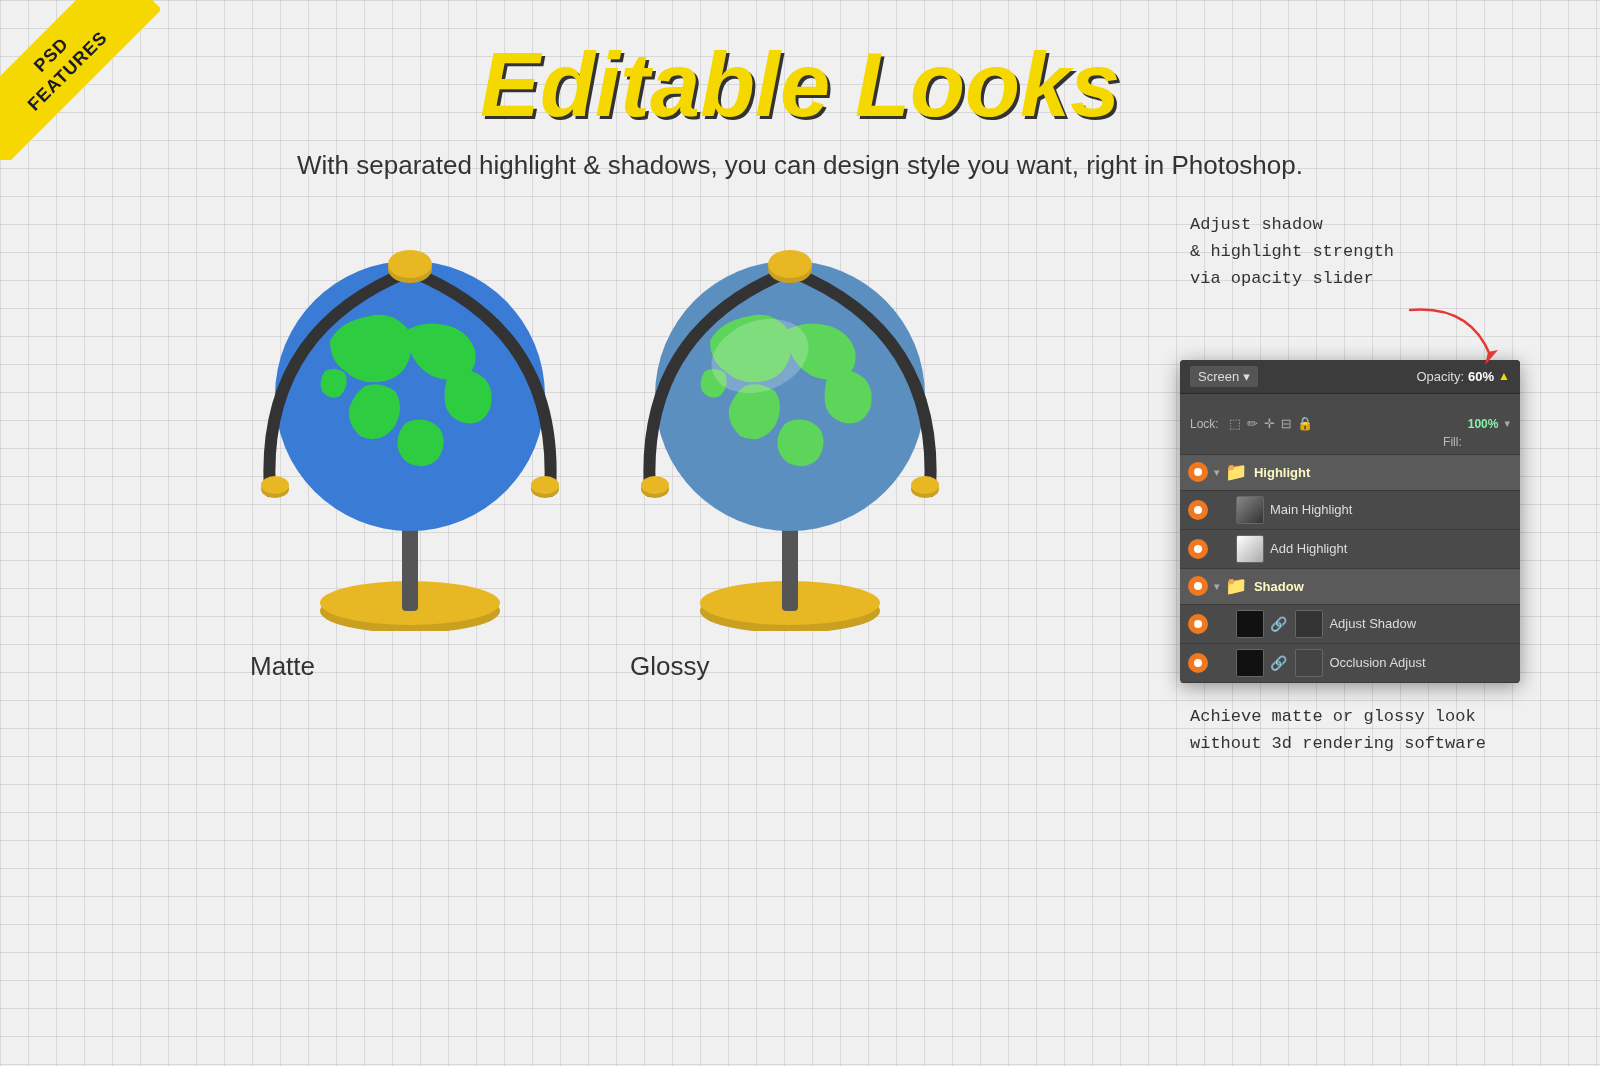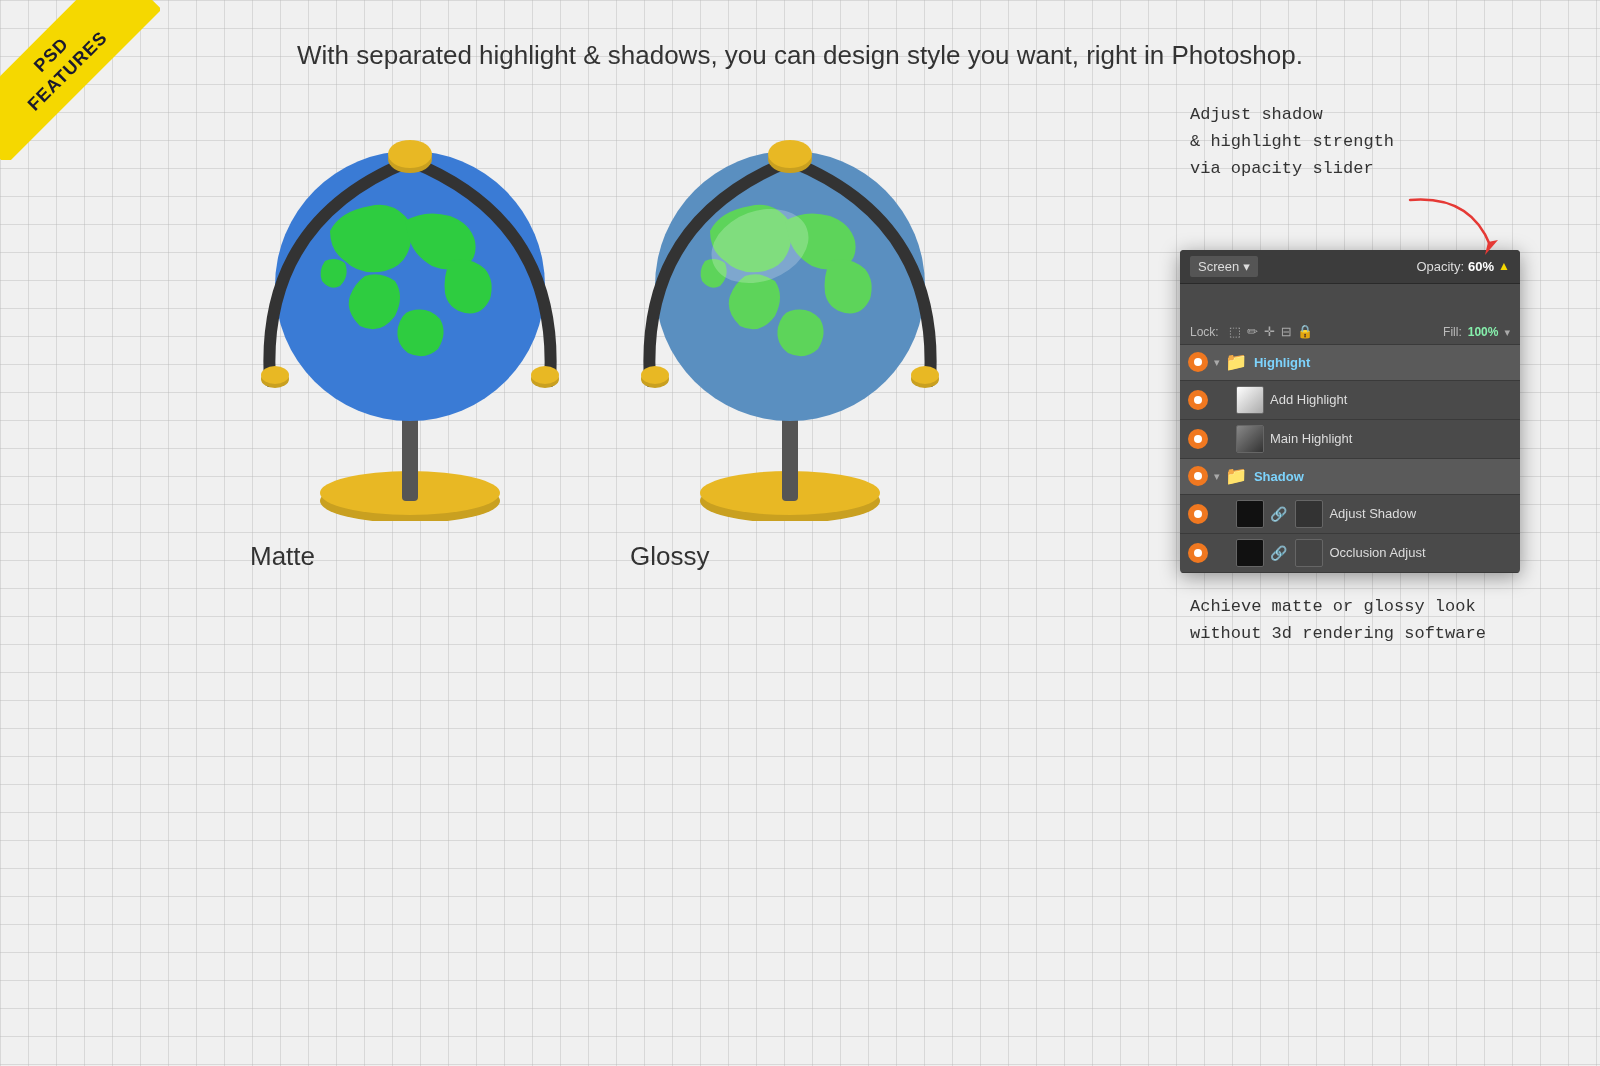--- a/index.html
+++ b/index.html
@@ -177,21 +177,21 @@
     }
 
     .ps-yellow-triangle {
       color: #f5d800;
       font-size: 12px;
     }
 
     .ps-lock-row {
       background: #4a4a4a;
       display: flex;
-      align-items: flex-end;
+      align-items: center;
       padding: 5px 10px;
       gap: 6px;
       border-bottom: 1px solid #3a3a3a;
     }
 
     .ps-lock-label {
       color: #bbb;
       font-size: 12px;
       margin-right: 4px;
     }
@@ -270,21 +270,21 @@
     }
 
     .ps-layer-name {
       color: #ddd;
       font-size: 13px;
       flex: 1;
     }
 
     .ps-layer-name.group-name {
       font-weight: 600;
-      color: #7dd3fc;
+      color: #fef9c3;
     }
 
     .ps-indent {
       width: 16px;
       flex-shrink: 0;
     }
 
     
     .bottom-annotation {
       font-family: 'Courier New', monospace;
@@ -303,20 +303,21 @@
 </head>
 <body>
 
 <div class="psd-badge">
   <div class="psd-badge-inner">
     <span>PSD</span><br><span>FEATURES</span>
   </div>
 </div>
 
 <div class="header">
+  <div class="main-title">Editable Looks</div>
   <div class="subtitle">With separated highlight &amp; shadows, you can design style you want, right in Photoshop.</div>
 </div>
 
 <div class="main-content">
 
   <div class="globes-area">
 
     <div class="globe-container">
       <svg class="globe-svg" viewBox="0 0 320 420">
 
@@ -431,34 +432,34 @@
         <span style="font-size:18px;color:#aaa;">📁</span>
         <span class="ps-layer-name group-name">Highlight</span>
       </div>
 
       <div class="ps-layer">
         <div class="ps-eye">
             <div class="ps-eye-inner"></div>
           </div>
         <div class="ps-indent"></div>
         <div class="ps-thumbnail ps-thumb-white">
+          <div style="width:100%;height:100%;background:linear-gradient(135deg,#888 0%,#333 100%);"></div>
+        </div>
+        <span class="ps-layer-name">Main Highlight</span>
+      </div>
+
+      <div class="ps-layer">
+        <div class="ps-eye">
+            <div class="ps-eye-inner"></div>
+          </div>
+        <div class="ps-indent"></div>
+        <div class="ps-thumbnail ps-thumb-white">
           <div style="width:100%;height:100%;background:linear-gradient(135deg,#fff 0%,#aaa 100%);"></div>
         </div>
         <span class="ps-layer-name">Add Highlight</span>
-      </div>
-
-      <div class="ps-layer">
-        <div class="ps-eye">
-            <div class="ps-eye-inner"></div>
-          </div>
-        <div class="ps-indent"></div>
-        <div class="ps-thumbnail ps-thumb-white">
-          <div style="width:100%;height:100%;background:linear-gradient(135deg,#888 0%,#333 100%);"></div>
-        </div>
-        <span class="ps-layer-name">Main Highlight</span>
       </div>
 
       <div class="ps-layer shadow-group">
         <div class="ps-eye">
             <div class="ps-eye-inner"></div>
           </div>
         <span class="ps-arrow">▾</span>
         <span style="font-size:18px;color:#aaa;">📁</span>
         <span class="ps-layer-name group-name">Shadow</span>
       </div>

